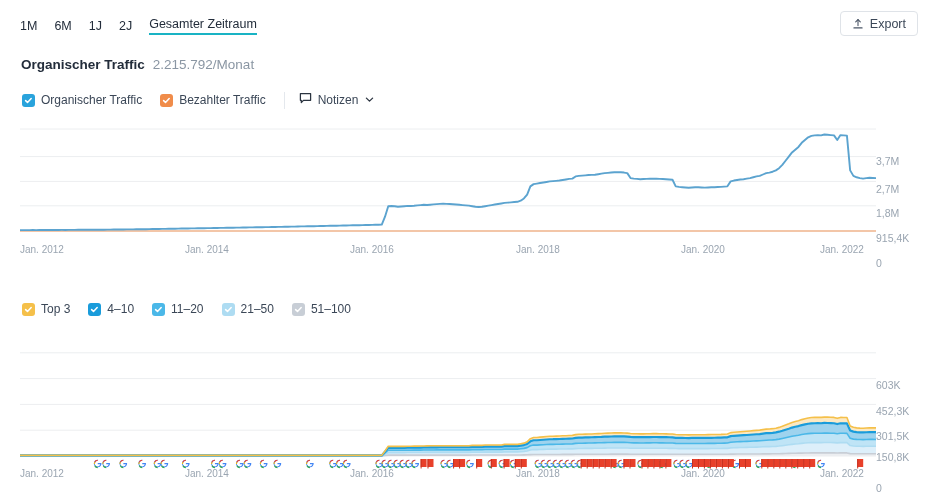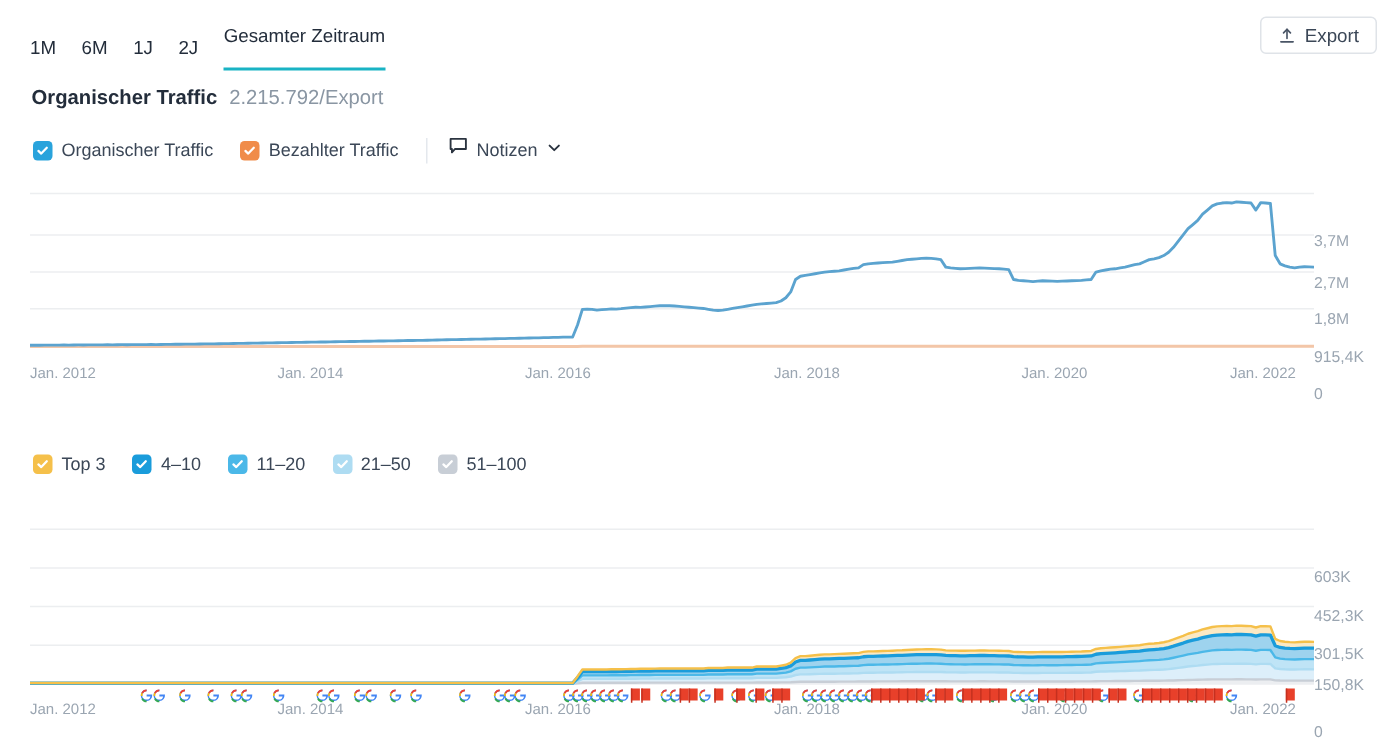--- a/index.html
+++ b/index.html
@@ -13,21 +13,21 @@
   }
   .page{position:relative;width:840px;height:500px;}
 
   
   .toolbar{position:absolute;left:0;top:0;width:932px;height:44px;}
   .ranges{position:absolute;left:20px;top:17px;display:flex;align-items:center;gap:17px;}
   .range{font-size:12.5px;color:#232d3b;line-height:14px;cursor:pointer;white-space:nowrap;}
   .range.active{
     color:#232d3b;
     border-bottom:2px solid #19b3c4;
-    padding-bottom:14px;
+    padding-bottom:2px;
   }
   .export-btn{
     position:absolute;right:14px;top:11px;
     display:flex;align-items:center;gap:6px;
     height:25px;padding:0 11px;
     border:1px solid #dfe3e8;border-radius:4px;background:#fff;
     font-size:12.5px;color:#3b4757;cursor:pointer;box-sizing:border-box;
   }
   .export-btn svg{display:block;}
 
@@ -78,21 +78,21 @@
           <path d="M3.7 3.9 L6 1.6 L8.3 3.9" stroke="#4a5566" stroke-width="1.1" stroke-linecap="round" stroke-linejoin="round"></path>
           <path d="M1.9 9.9 L10.1 9.9" stroke="#4a5566" stroke-width="1.1" stroke-linecap="round"></path>
         </svg>
       </span>
       <span>Export</span>
     </div>
   </div>
 
   <div class="sec-title" style="left:21px;top:57px;">
     <span class="t">Organischer Traffic</span>
-    <span class="v">2.215.792/Export</span>
+    <span class="v">2.215.792/Monat</span>
   </div>
 
   <div class="legend" style="left:22px;top:91px;">
     <div class="lg-item">
       <span class="cbx" style="background:#29a3dc;">
         <svg width="9" height="9" viewBox="0 0 9 9">
             <path d="M1.6 4.6 L3.5 6.4 L7.2 2.5" stroke="#fff" stroke-width="1.5" fill="none" stroke-linecap="round" stroke-linejoin="round"></path>
           </svg>
       </span>
       <span class="lbl">Organischer Traffic</span>

